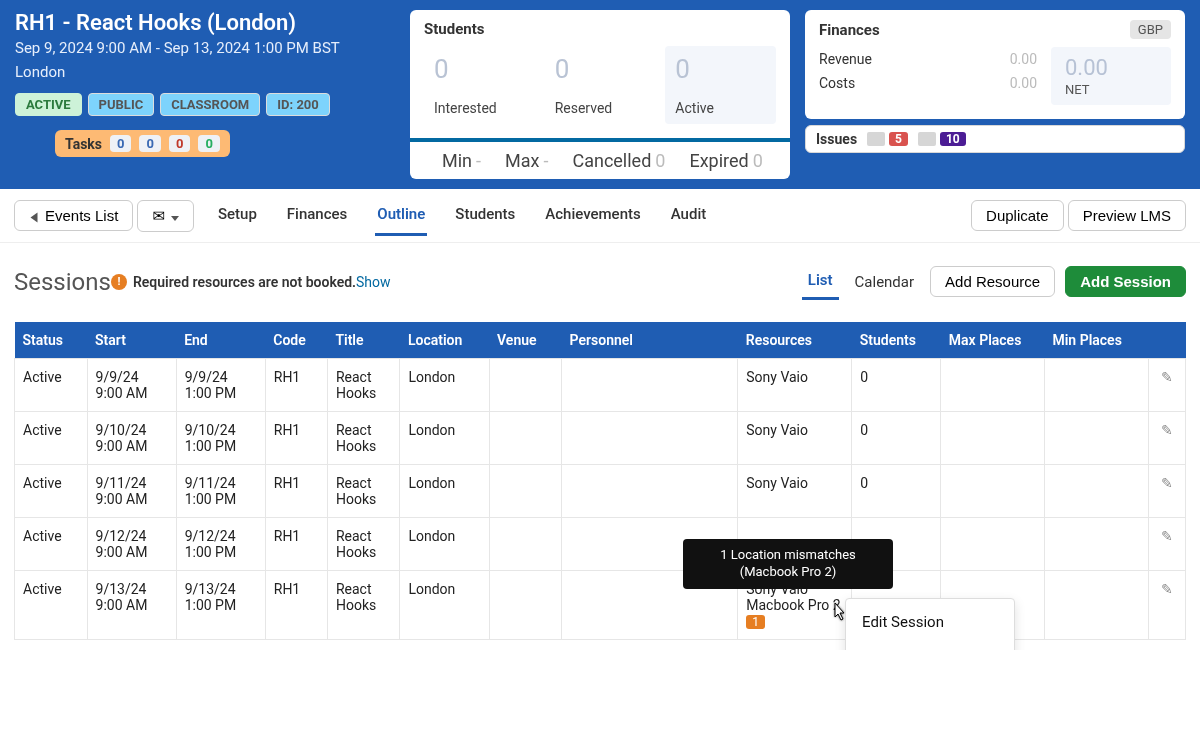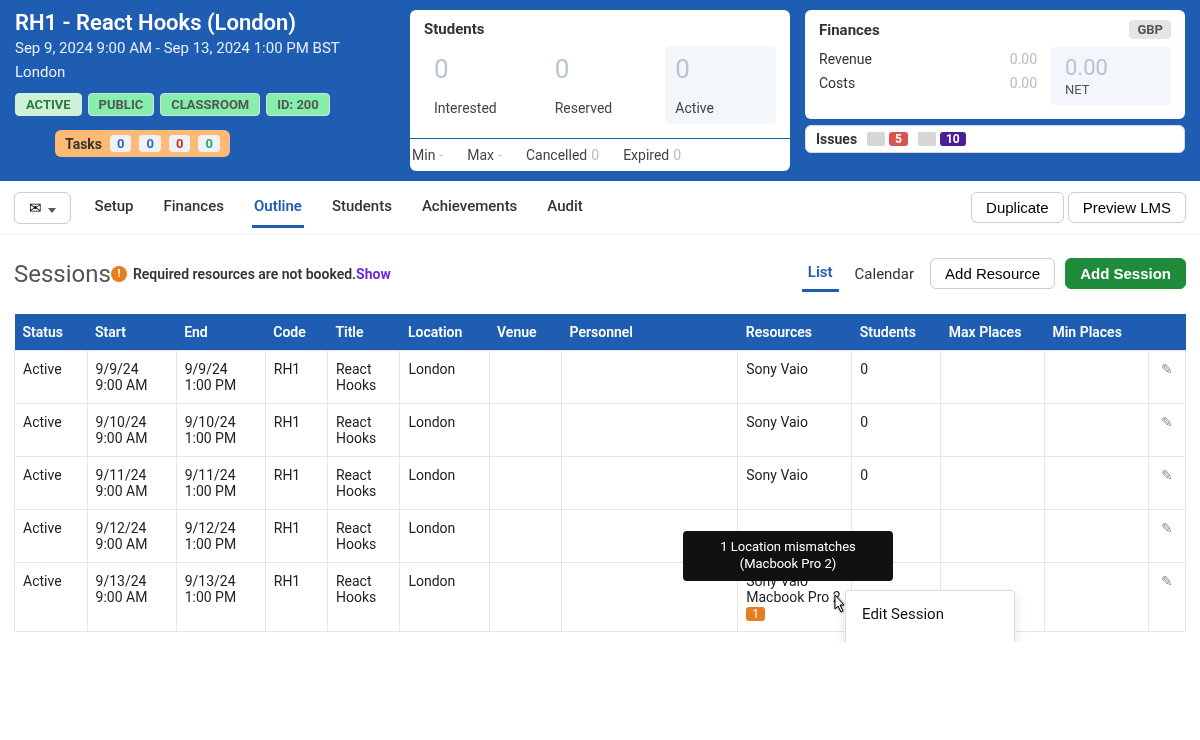--- a/index.html
+++ b/index.html
@@ -18,21 +18,21 @@
     align-items:flex-start;
     color:#fff;
   }
   .header-main{ flex:1; min-width:0; }
   .course-title{ font-size:22px; font-weight:600; margin-bottom:4px;}
   .course-dates{ font-size:15px; margin-bottom:6px; color:#e6eefb;}
   .course-loc{ font-size:15px; margin-bottom:12px; color:#e6eefb;}
 
   .tag-row{ display:flex; gap:6px; margin-bottom:14px;}
   .tag{
-    background:#86efac; color:#555; border-radius:4px; padding:3px 10px; font-weight:700; font-size:13px; border:1px solid #dcdcdc;
+    background:#7dd3fc; color:#555; border-radius:4px; padding:3px 10px; font-weight:700; font-size:13px; border:1px solid #dcdcdc;
   }
   .tag.active{ background:#cdf2d8; color:#2b7a3d; border-color:#cdf2d8;}
 
   .tasks-pill{
     display:inline-flex; align-items:center; background:#fdba74; color:#333; border-radius:6px; padding:5px 10px; font-weight:700; gap:8px;margin-left:40px;
   }
   .count-badge{
     background:#eef1f6; color:#3a69b3; border-radius:4px; font-weight:700; padding:1px 7px; font-size:13px;
   }
   .count-badge.red{ color:#c0392b;}
@@ -45,34 +45,34 @@
   .finances-card{ width:380px;}
   .card-title-row{ display:flex; justify-content:space-between; align-items:center; padding:10px 14px 4px 14px;}
   .card-title{ font-weight:700; font-size:15px;}
   .card-body{ padding:4px 14px 14px 14px; flex:1;}
   .stat-grid{ display:flex; gap:10px;}
   .stat-col{ flex:1; padding:8px 10px; border-radius:4px;}
   .stat-col.highlight{ background:#f3f6fb;}
   .stat-num{ font-size:26px; color:#b9c3d4; font-weight:400;}
   .stat-label{ color:#444; font-size:14px; margin-top:16px;}
   .card-footer{
-    border-top:1px solid #0369a1; padding:8px 2px; display:flex; gap:24px; font-size:14px; color:#444;
+    border-top:4px solid #0369a1; padding:8px 32px; display:flex; gap:24px; font-size:18px; color:#444;
   }
   .foot-val{ color:#bbb; margin-left:4px;}
 
   .fin-row{ display:flex; gap:14px; align-items:stretch;}
   .fin-left{ flex:1; font-size:14px;}
   .fin-line{ display:flex; justify-content:space-between; padding:4px 0;}
   .fin-val{ color:#bbb;}
   .fin-net{
     background:#f3f6fb; border-radius:4px; padding:8px 14px; min-width:120px; display:flex; flex-direction:column; justify-content:center;
   }
   .fin-net .num{ font-size:22px; color:#b7c2d5;}
   .fin-net .lbl{ color:#555; font-size:13px; margin-top:2px;}
-  .gbp-chip{ background:#e5e5e5; color:#555; font-weight:700; border-radius:4px; padding:2px 8px; font-size:13px;}
+  .gbp-chip{ background:#e5e5e5; color:#555; font-weight:400; border-radius:4px; padding:2px 8px; font-size:13px;}
 
   .issues-bar{
     background:#fff; color:#333; border:1px solid #d8d8d8; border-radius:6px; padding:5px 10px; display:flex; align-items:center; gap:10px; font-weight:700;
   }
   .issue-chip{ display:inline-flex; align-items:center; gap:4px; font-weight:700;}
   .icon-dot{ width:18px; height:14px; background:#d6d6d6; border-radius:2px; display:inline-block;}
   .num-red{ background:#d9534f; color:#fff; padding:0 6px; border-radius:3px; font-size:12px;}
   .num-orange{ background:#4c1d95; color:#fff; padding:0 6px; border-radius:3px; font-size:12px;}
 
   .subhead{ display:flex; align-items:center; padding:6px 14px; border-bottom:1px solid #eee; gap:4px;}
@@ -84,21 +84,21 @@
   .tab{ padding:10px 2px; color:#333; font-size:15px; font-weight:500; cursor:pointer;}
   .tab.active{ color:#1f5db3; border-bottom:3px solid #1f5db3; font-weight:600;}
   .chev{ display:inline-block; width:0; height:0; border-left:5px solid transparent; border-right:5px solid transparent; border-bottom:7px solid #555; transform:rotate(-90deg); margin-right:6px;}
   .caret-dn{ display:inline-block; width:0; height:0; border-left:4px solid transparent; border-right:4px solid transparent; border-top:5px solid #555; margin-left:6px;}
 
   .sessions-area{ padding:20px 14px 10px 14px;}
   .sessions-head{ display:flex; align-items:center; margin-bottom:22px;}
   .sessions-title{ font-size:24px; color:#555;}
   .warn-text{ color:#333; font-weight:600; display:flex; align-items:center; gap:6px;}
   .warn-dot{ width:16px; height:16px; border-radius:50%; background:#e67e22; color:#fff; font-size:11px; font-weight:700; display:inline-flex; align-items:center; justify-content:center;}
-  .link-blue{ color:#6d28d9; font-weight:700; cursor:pointer;text-align:right;}
+  .link-blue{ color:#0369a1; font-weight:400; cursor:pointer;text-align:right;}
   .view-row{ margin-left:auto; display:flex; align-items:center; gap:10px;}
   .view-tab{ padding:8px 6px; color:#333; font-size:15px; cursor:pointer;}
   .view-tab.active{ color:#1f5db3; border-bottom:3px solid #1f5db3; font-weight:600;}
 
   table.sessions{
     width:100%; border-collapse:collapse; font-size:14px;
   }
   table.sessions th{
     background:#1f5db3; color:#fff; text-align:left; padding:10px 8px; font-weight:600; font-size:14px;
   }
@@ -218,20 +218,21 @@
         </span>
       <span class="issue-chip">
           <span class="icon-dot"></span>
           <span class="num-orange">10</span>
         </span>
     </div>
   </div>
 </div>
 
 <div class="subhead">
+  <button class="btn"><span class="chev"></span><span>Events List</span></button>
   <button class="btn">✉<span class="caret-dn"></span></button>
   <div class="tabs">
     <div class="tab">Setup</div>
     <div class="tab">Finances</div>
     <div class="tab active">Outline</div>
     <div class="tab">Students</div>
     <div class="tab">Achievements</div>
     <div class="tab">Audit</div>
   </div>
   <button class="btn">Duplicate</button>

